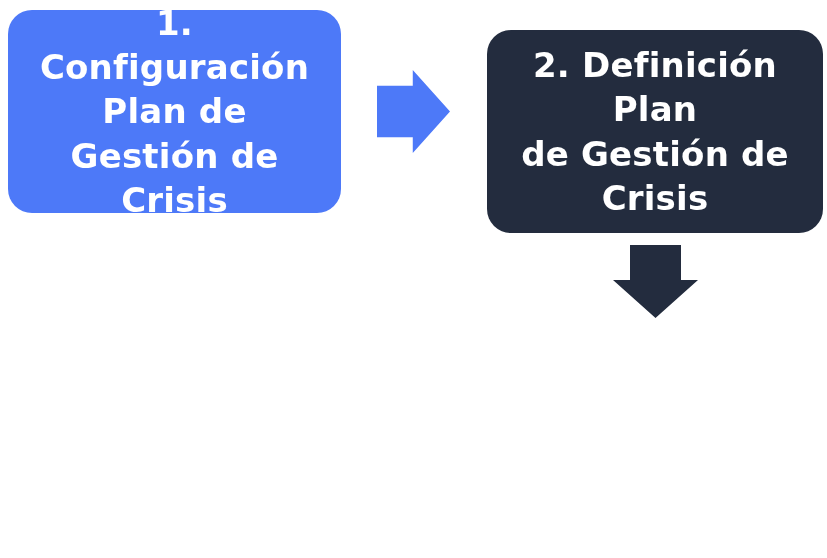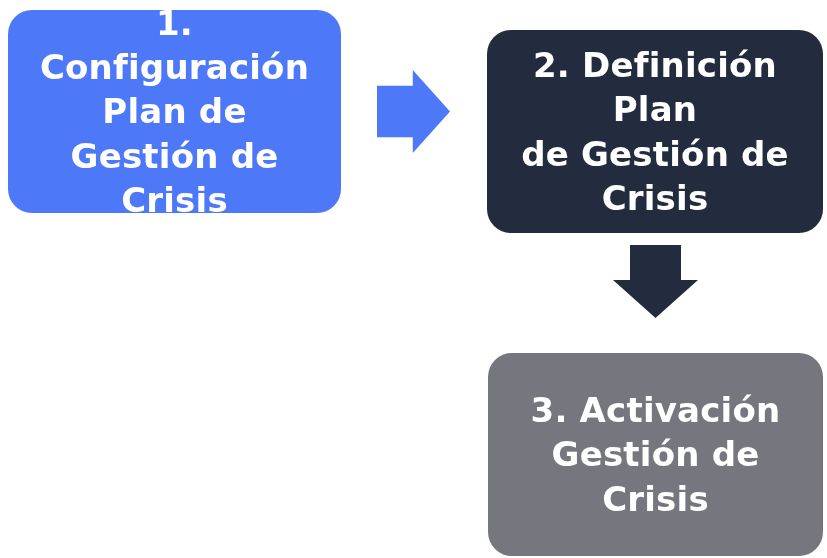--- a/index.html
+++ b/index.html
@@ -68,18 +68,14 @@
   <div class="arrow-right" style="background-color: rgb(77, 121, 248);"></div>
 
   <div class="step-box box-2" style="background-color: rgb(35, 44, 62);">
     <div class="step-label">2. Definición Plan
 de Gestión de
 Crisis</div>
   </div>
 
   <div class="arrow-down" style="background-color: rgb(35, 44, 62);"></div>
 
-  <div class="step-box box-3" style="background-color: rgb(118, 118, 126);">
-    <div class="step-label">3. Activación
-Gestión de Crisis</div>
-  </div>
 
 </div>
 
 </body></html>

